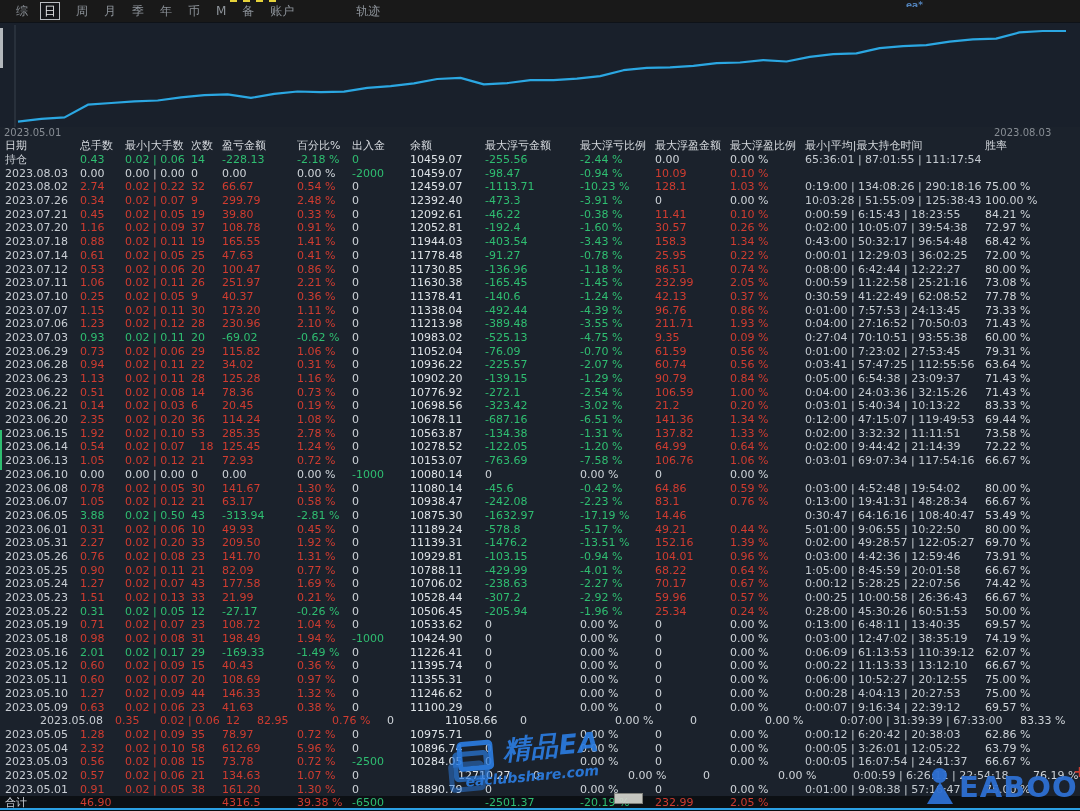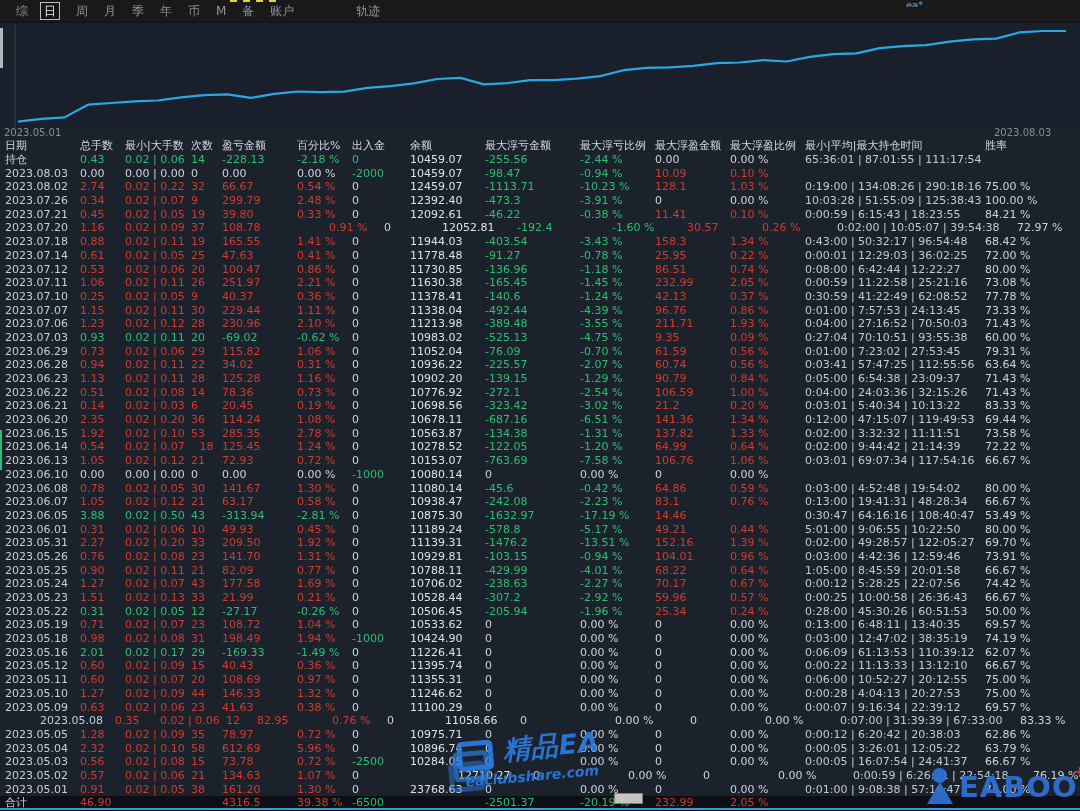--- a/index.html
+++ b/index.html
@@ -188,21 +188,21 @@
           <span style="width: 75px; color: rgb(208, 60, 48);">0.10 %</span>
           <span style="width: 180px; color: rgb(196, 202, 208);">0:00:59 | 6:15:43 | 18:23:55</span>
           <span style="width: 90px; color: rgb(206, 211, 216);">84.21 %</span>
         </div>
         <div class="t-row">
           <span class="c0" style="width: 80px; color: rgb(201, 206, 212);">2023.07.20</span>
           <span style="width: 45px; color: rgb(208, 60, 48);">1.16</span>
           <span style="width: 66px; color: rgb(208, 60, 48);">0.02 | 0.09</span>
           <span style="width: 31px; color: rgb(208, 60, 48);">37</span>
           <span style="width: 75px; color: rgb(208, 60, 48);">108.78</span>
-          <span style="width: 55px; color: rgb(208, 60, 48); margin-left: 32px;">0.91 %</span>
+          <span style="width: 55px; color: rgb(208, 60, 48);">0.91 %</span>
           <span style="width: 58px; color: rgb(207, 212, 217);">0</span>
           <span style="width: 75px; color: rgb(221, 226, 230);">12052.81</span>
           <span style="width: 95px; color: rgb(47, 190, 113);">-192.4</span>
           <span style="width: 75px; color: rgb(47, 190, 113);">-1.60 %</span>
           <span style="width: 75px; color: rgb(208, 60, 48);">30.57</span>
           <span style="width: 75px; color: rgb(208, 60, 48);">0.26 %</span>
           <span style="width: 180px; color: rgb(196, 202, 208);">0:02:00 | 10:05:07 | 39:54:38</span>
           <span style="width: 90px; color: rgb(206, 211, 216);">72.97 %</span>
         </div>
         <div class="t-row">
@@ -283,21 +283,21 @@
           <span style="width: 75px; color: rgb(208, 60, 48);">42.13</span>
           <span style="width: 75px; color: rgb(208, 60, 48);">0.37 %</span>
           <span style="width: 180px; color: rgb(196, 202, 208);">0:30:59 | 41:22:49 | 62:08:52</span>
           <span style="width: 90px; color: rgb(206, 211, 216);">77.78 %</span>
         </div>
         <div class="t-row">
           <span class="c0" style="width: 80px; color: rgb(201, 206, 212);">2023.07.07</span>
           <span style="width: 45px; color: rgb(208, 60, 48);">1.15</span>
           <span style="width: 66px; color: rgb(208, 60, 48);">0.02 | 0.11</span>
           <span style="width: 31px; color: rgb(208, 60, 48);">30</span>
-          <span style="width: 75px; color: rgb(208, 60, 48);">229.44</span>
+          <span style="width: 75px; color: rgb(208, 60, 48);">173.20</span>
           <span style="width: 55px; color: rgb(208, 60, 48);">1.11 %</span>
           <span style="width: 58px; color: rgb(207, 212, 217);">0</span>
           <span style="width: 75px; color: rgb(221, 226, 230);">11338.04</span>
           <span style="width: 95px; color: rgb(47, 190, 113);">-492.44</span>
           <span style="width: 75px; color: rgb(47, 190, 113);">-4.39 %</span>
           <span style="width: 75px; color: rgb(208, 60, 48);">96.76</span>
           <span style="width: 75px; color: rgb(208, 60, 48);">0.86 %</span>
           <span style="width: 180px; color: rgb(196, 202, 208);">0:01:00 | 7:57:53 | 24:13:45</span>
           <span style="width: 90px; color: rgb(206, 211, 216);">73.33 %</span>
         </div>
@@ -846,21 +846,21 @@
           <span style="width: 90px; color: rgb(206, 211, 216);">76.19 %</span>
         </div>
         <div class="t-row">
           <span class="c0" style="width: 80px; color: rgb(201, 206, 212);">2023.05.01</span>
           <span style="width: 45px; color: rgb(208, 60, 48);">0.91</span>
           <span style="width: 66px; color: rgb(208, 60, 48);">0.02 | 0.05</span>
           <span style="width: 31px; color: rgb(208, 60, 48);">38</span>
           <span style="width: 75px; color: rgb(208, 60, 48);">161.20</span>
           <span style="width: 55px; color: rgb(208, 60, 48);">1.30 %</span>
           <span style="width: 58px; color: rgb(207, 212, 217);">0</span>
-          <span style="width: 75px; color: rgb(221, 226, 230);">23768.63</span>
+          <span style="width: 75px; color: rgb(221, 226, 230);">18890.79</span>
           <span style="width: 95px; color: rgb(207, 212, 217);">0</span>
           <span style="width: 75px; color: rgb(207, 212, 217);">0.00 %</span>
           <span style="width: 75px; color: rgb(207, 212, 217);">0</span>
           <span style="width: 75px; color: rgb(207, 212, 217);">0.00 %</span>
           <span style="width: 180px; color: rgb(196, 202, 208);">0:01:00 | 9:08:38 | 57:16:47</span>
           <span style="width: 90px; color: rgb(206, 211, 216);">75.00 %</span>
         </div>
         <div class="t-row total">
           <span class="c0" style="width: 80px; color: rgb(201, 206, 212);">合计</span>
           <span style="width: 45px; color: rgb(208, 60, 48);">46.90</span>

